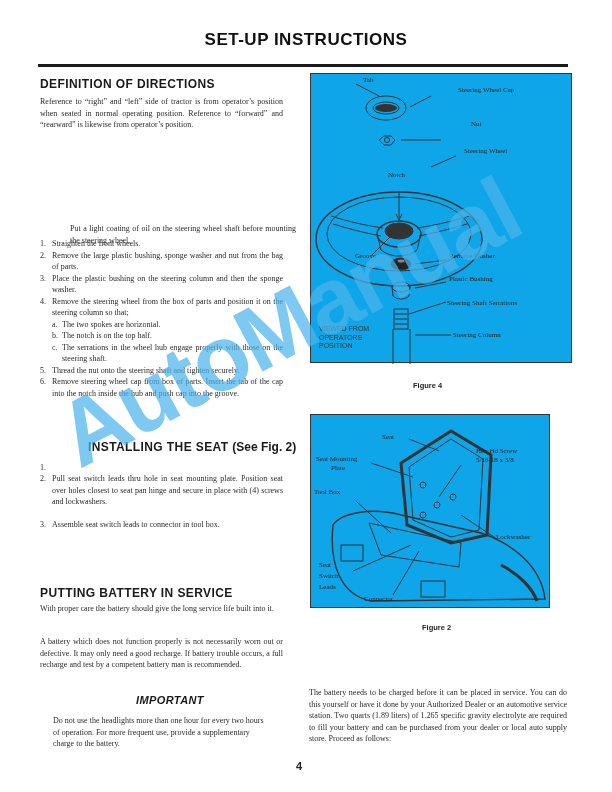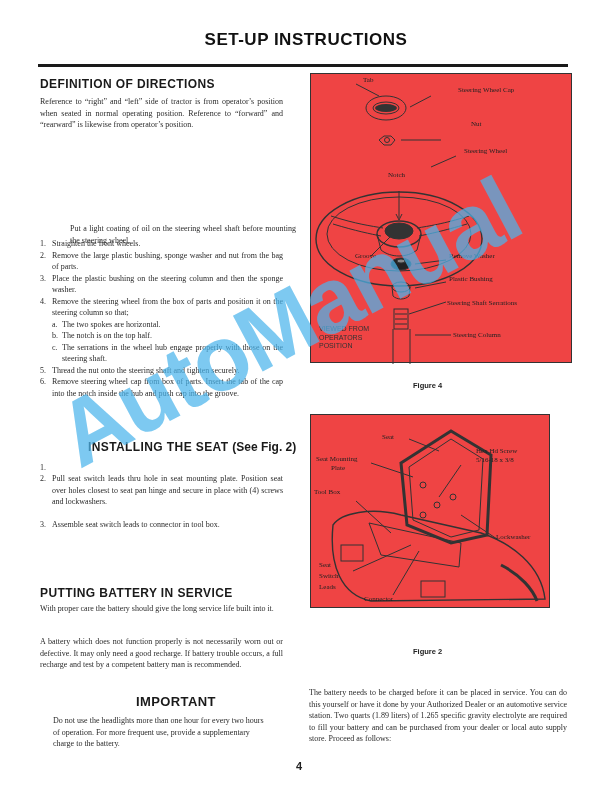--- a/index.html
+++ b/index.html
@@ -25,21 +25,21 @@
     position: absolute; font-size: 8px; line-height: 11.5px; text-align: justify; color: #2a2a2a;
   }
 
   ol.steps, ol.substeps { list-style: none; }
   .step { position: relative; padding-left: 12px; font-size: 8px; line-height: 11.5px; text-align: justify; color: #2a2a2a; }
   .step .num { position: absolute; left: 0; top: 0; }
   .substep { position: relative; padding-left: 22px; font-size: 8px; line-height: 11.5px; text-align: justify; color: #2a2a2a; }
   .substep .num { position: absolute; left: 12px; top: 0; }
 
   .figure-box {
-    position: absolute; border: 1.2px solid #333; background: #ef4444;
+    position: absolute; border: 1.2px solid #333; background: #0ea5e9;
   }
   .fig-label {
     position: absolute; font-size: 7px; color: #222; white-space: nowrap;
   }
   .fig-caption {
     position: absolute; font-family: "Liberation Sans", sans-serif; font-weight: bold;
     font-size: 7.5px; color: #222;
   }
   .viewed {
     position: absolute; font-family: "Liberation Sans", sans-serif; font-size: 7px; line-height: 8.5px; color: #333;
@@ -85,21 +85,21 @@
 </div>
 <div style="position:absolute;top:462px;left:40px;width:243px;">
   <div class="step"><span class="num">1.</span></div>
   <div class="step" style="margin-top:11px;"><span class="num">2.</span><span>Pull seat switch leads thru hole in seat mounting plate. Position seat over holes closest to seat pan hinge and secure in place with (4) screws and lockwashers.</span></div>
   <div class="step" style="margin-top:11px;"><span class="num">3.</span><span>Assemble seat switch leads to connector in tool box.</span></div>
 </div>
 
 <div class="heading" style="top:586px;left:40px;">PUTTING BATTERY IN SERVICE</div>
 <div class="para" style="top:603px;left:40px;width:243px;">With proper care the battery should give the long service life built into it.</div>
 <div class="para" style="top:636px;left:40px;width:243px;">A battery which does not function properly is not necessarily worn out or defective. It may only need a good recharge. If battery trouble occurs, a full recharge and test by a competent battery man is recommended.</div>
-<div class="heading" style="top:694px;left:136px;font-size:13px;">IMPORTANT</div>
+<div class="heading" style="top:694px;left:136px;font-size:11px;font-style:italic;">IMPORTANT</div>
 <div class="para" style="top:715px;left:53px;width:216px;text-align:left;">Do not use the headlights more than one hour for every two hours of operation. For more frequent use, provide a supplementary charge to the battery.</div>
 <div class="para" style="top:687px;left:309px;width:258px;">The battery needs to be charged before it can be placed in service. You can do this yourself or have it done by your Authorized Dealer or an automotive service station. Two quarts (1.89 liters) of 1.265 specific gravity electrolyte are required to fill your battery and can be purchased from your dealer or local auto supply store. Proceed as follows:</div>
 
 <div class="figure-box" style="top:73px;left:310px;width:262px;height:290px;">
   <svg width="262" height="290" viewBox="0 0 262 290">
     <g fill="none" stroke="#333" stroke-width="1">
 
       <ellipse cx="75" cy="34" rx="20" ry="12"></ellipse>
       <ellipse cx="75" cy="34" rx="13" ry="6"></ellipse>
       <path d="M45 10 L68 22"></path>
@@ -189,17 +189,17 @@
   <span class="fig-label" style="top:49px;left:20px;">Plate</span>
   <span class="fig-label" style="top:32px;left:165px;text-align:center;">Hex Hd Screw</span>
   <span class="fig-label" style="top:41px;left:165px;">5/16-18 x 3/8</span>
   <span class="fig-label" style="top:73px;left:3px;">Tool Box</span>
   <span class="fig-label" style="top:118px;left:185px;">Lockwasher</span>
   <span class="fig-label" style="top:146px;left:8px;">Seat</span>
   <span class="fig-label" style="top:157px;left:8px;">Switch</span>
   <span class="fig-label" style="top:168px;left:8px;">Leads</span>
   <span class="fig-label" style="top:180px;left:53px;">Connector</span>
 </div>
-<div class="fig-caption" style="top:623px;left:413px;margin-top:24px;">Figure 2</div>
+<div class="fig-caption" style="top:623px;left:422px;">Figure 2</div>
 
 <div class="page-number">4</div>
 
 <div class="watermark">AutoManual</div>
 
 </body></html>

